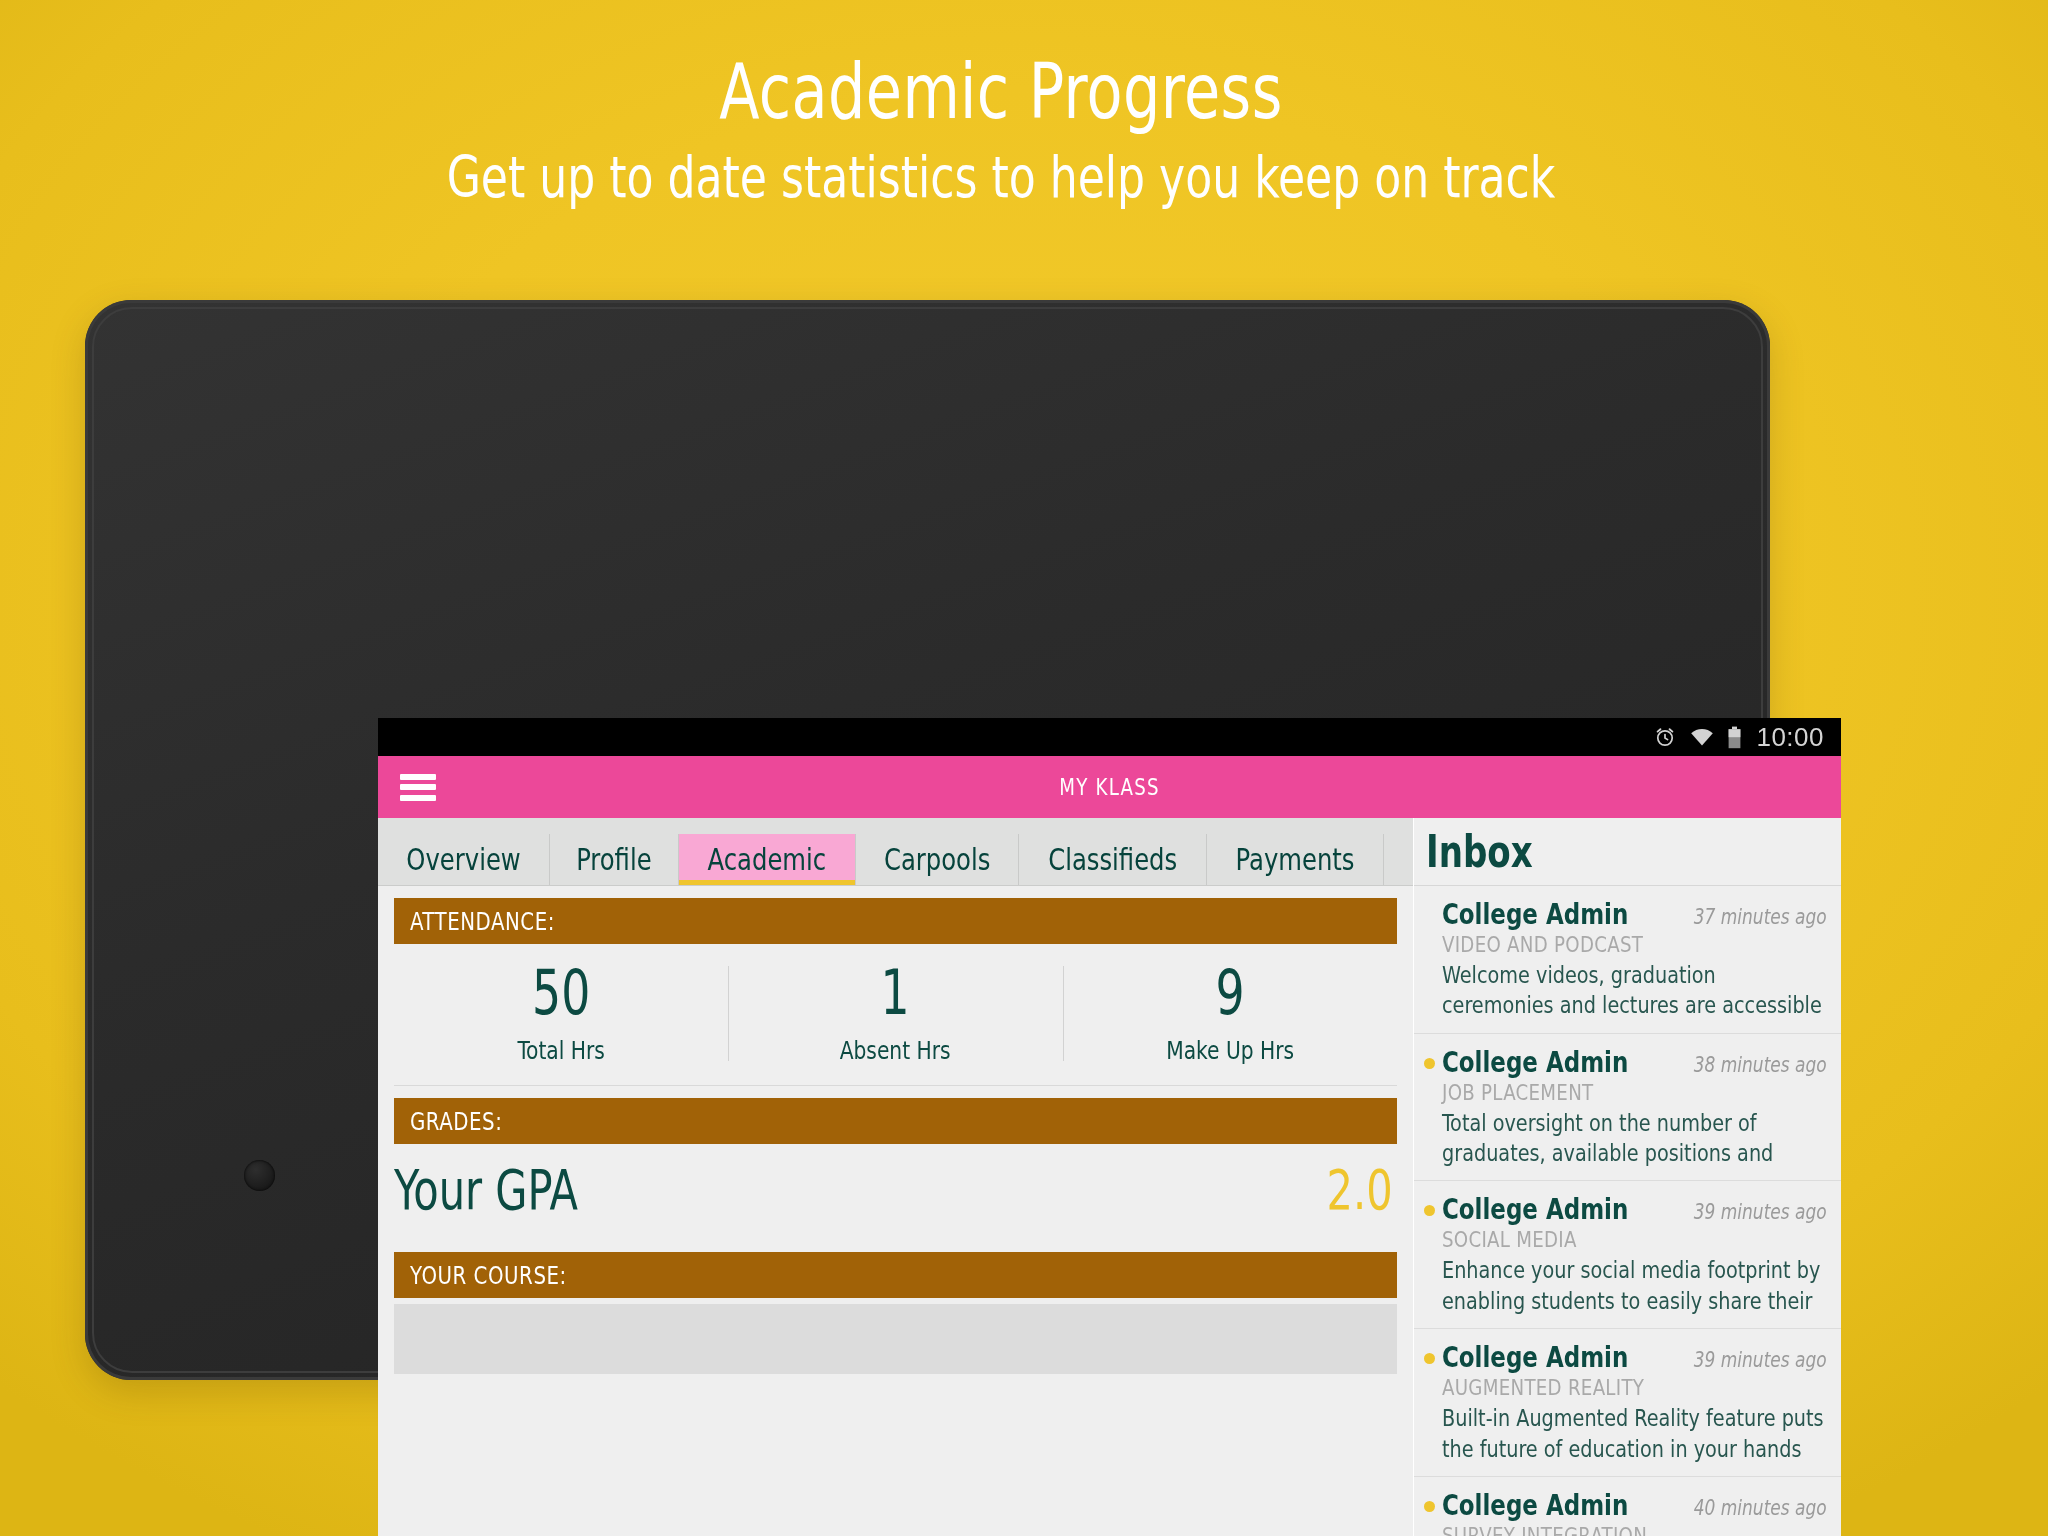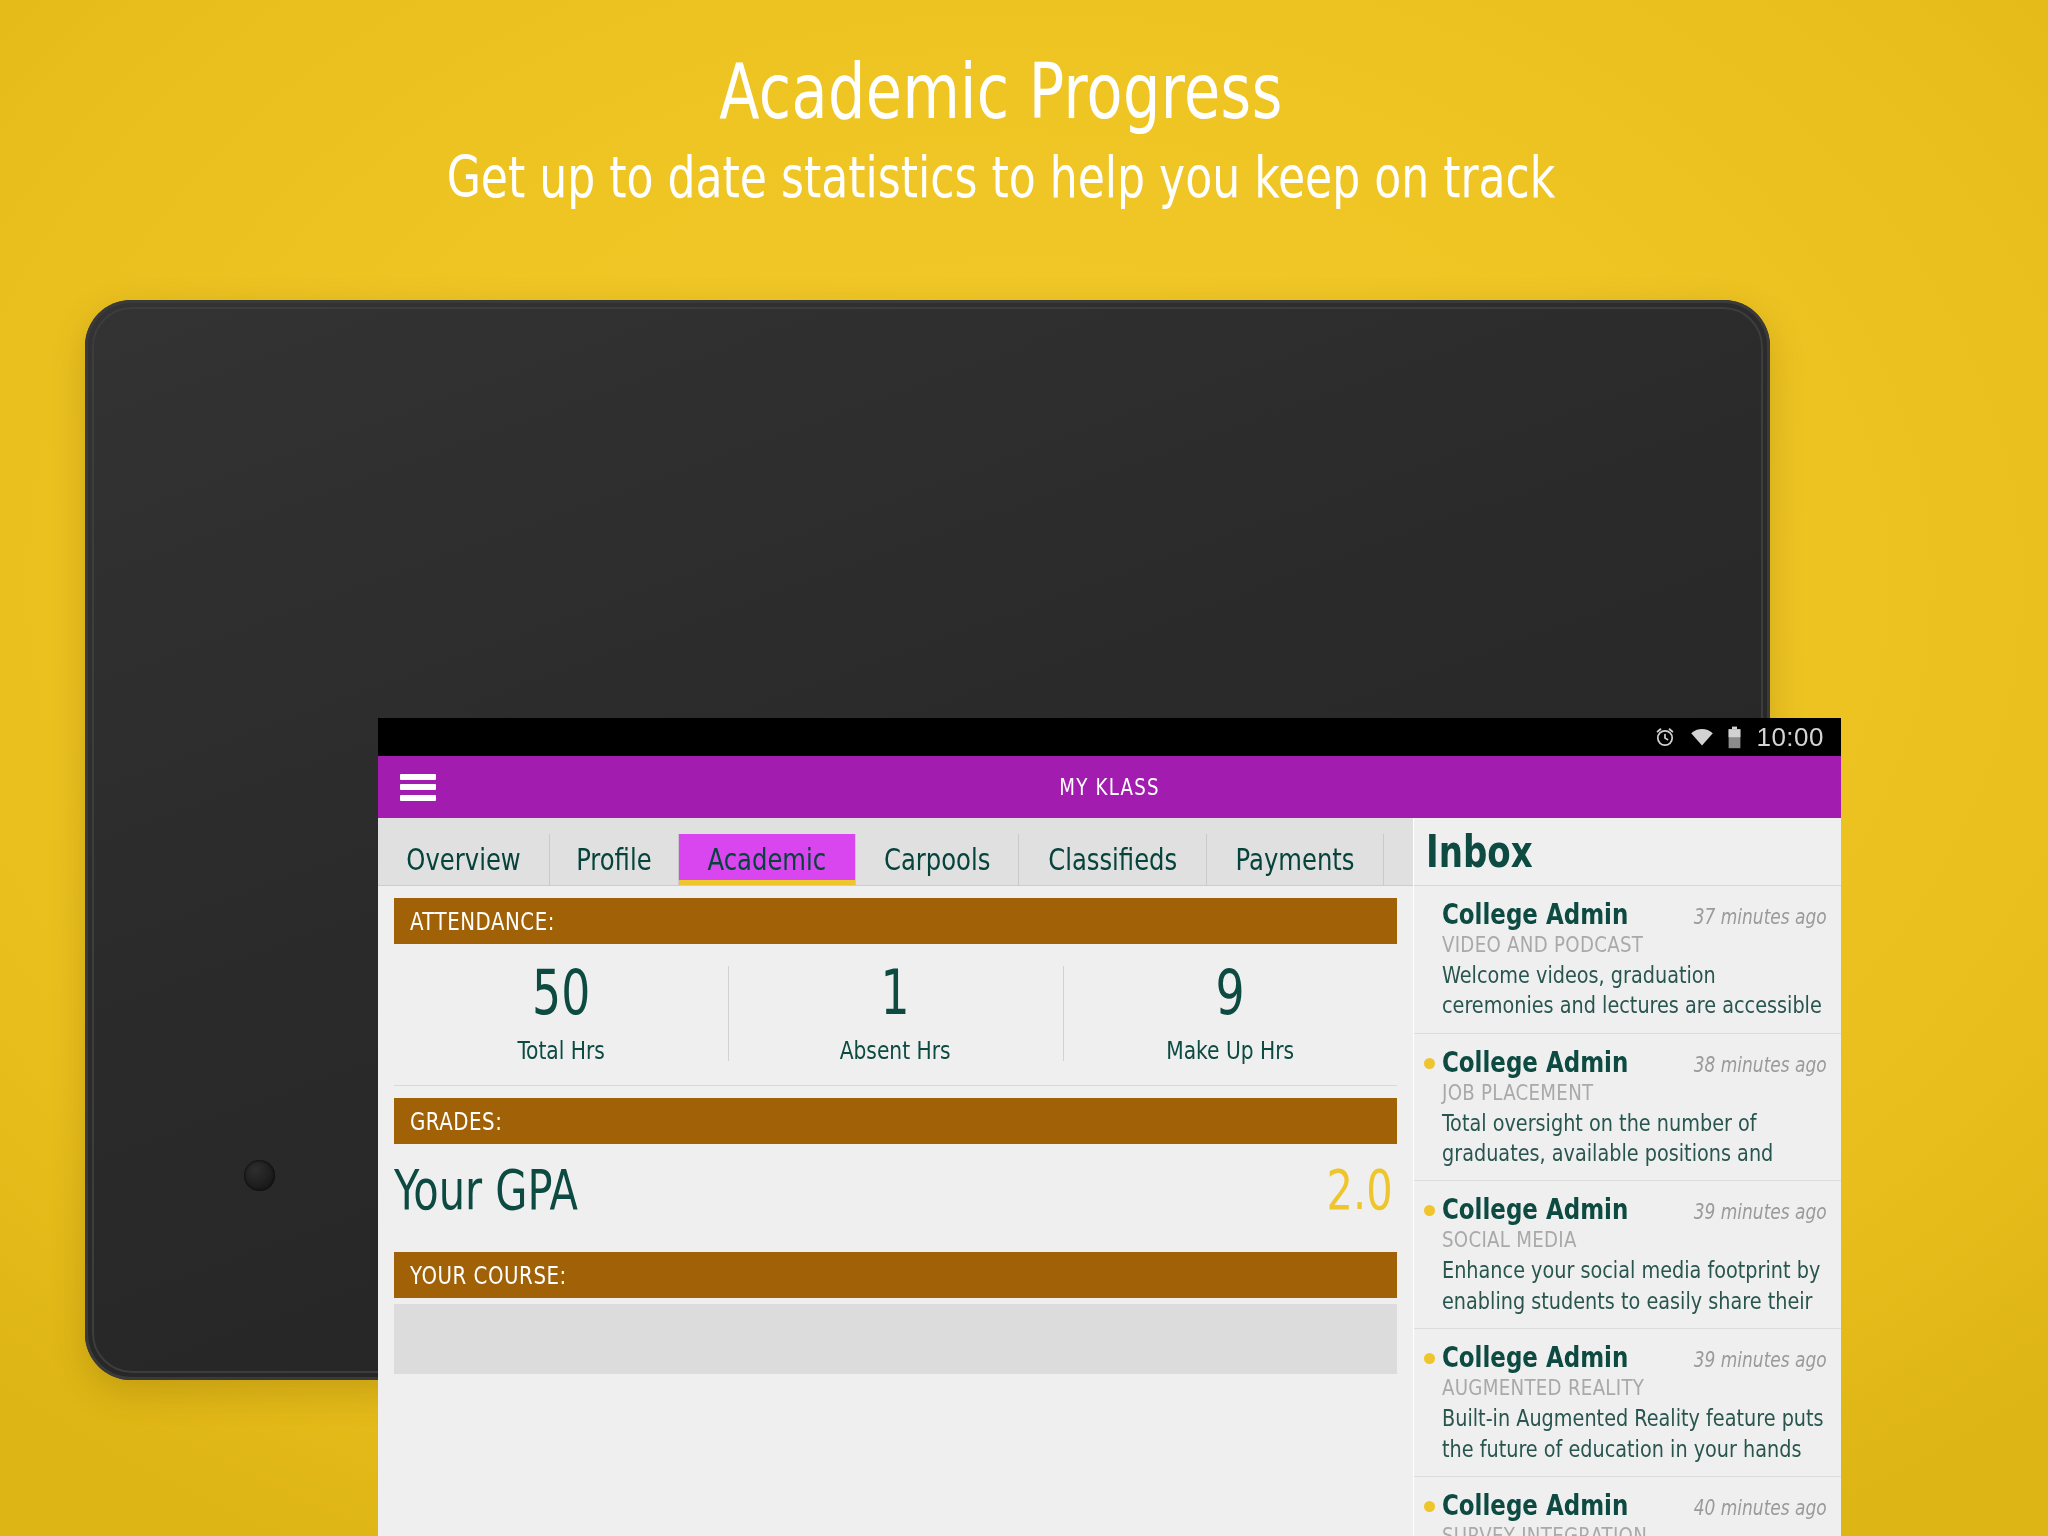--- a/index.html
+++ b/index.html
@@ -102,21 +102,21 @@
     font-size: 26px;
     font-family: "Liberation Sans", sans-serif;
     letter-spacing: 0.5px;
     margin-left: 2px;
     line-height: 1;
   }
 
   
   #appbar {
     height: 62px;
-    background: #a21caf;
+    background: #ec4899;
     display: flex;
     align-items: center;
     position: relative;
   }
   #hamburger {
     margin-left: 22px;
     width: 36px;
     height: 27px;
     display: flex;
     flex-direction: column;
@@ -170,21 +170,21 @@
     color: #06433C;
     font-size: 30px;
     font-family: "DejaVu Sans Condensed", "Liberation Sans Narrow", "Liberation Sans", sans-serif;
     transform-origin: center;
     cursor: pointer;
     position: relative;
     white-space: nowrap;
     margin-top: 16px;
   }
   .tab span { transform: scaleX(0.9); display:block; }
-  .tab.active { background: #d946ef; }
+  .tab.active { background: #f9a8d4; }
   .tab.active::after {
     content: "";
     position: absolute;
     left: 0; right: 0; bottom: 0;
     height: 5px;
     background: #EFC52E;
   }
   #tab-filler {
     flex: 1;
     background: #DFE0DF;

